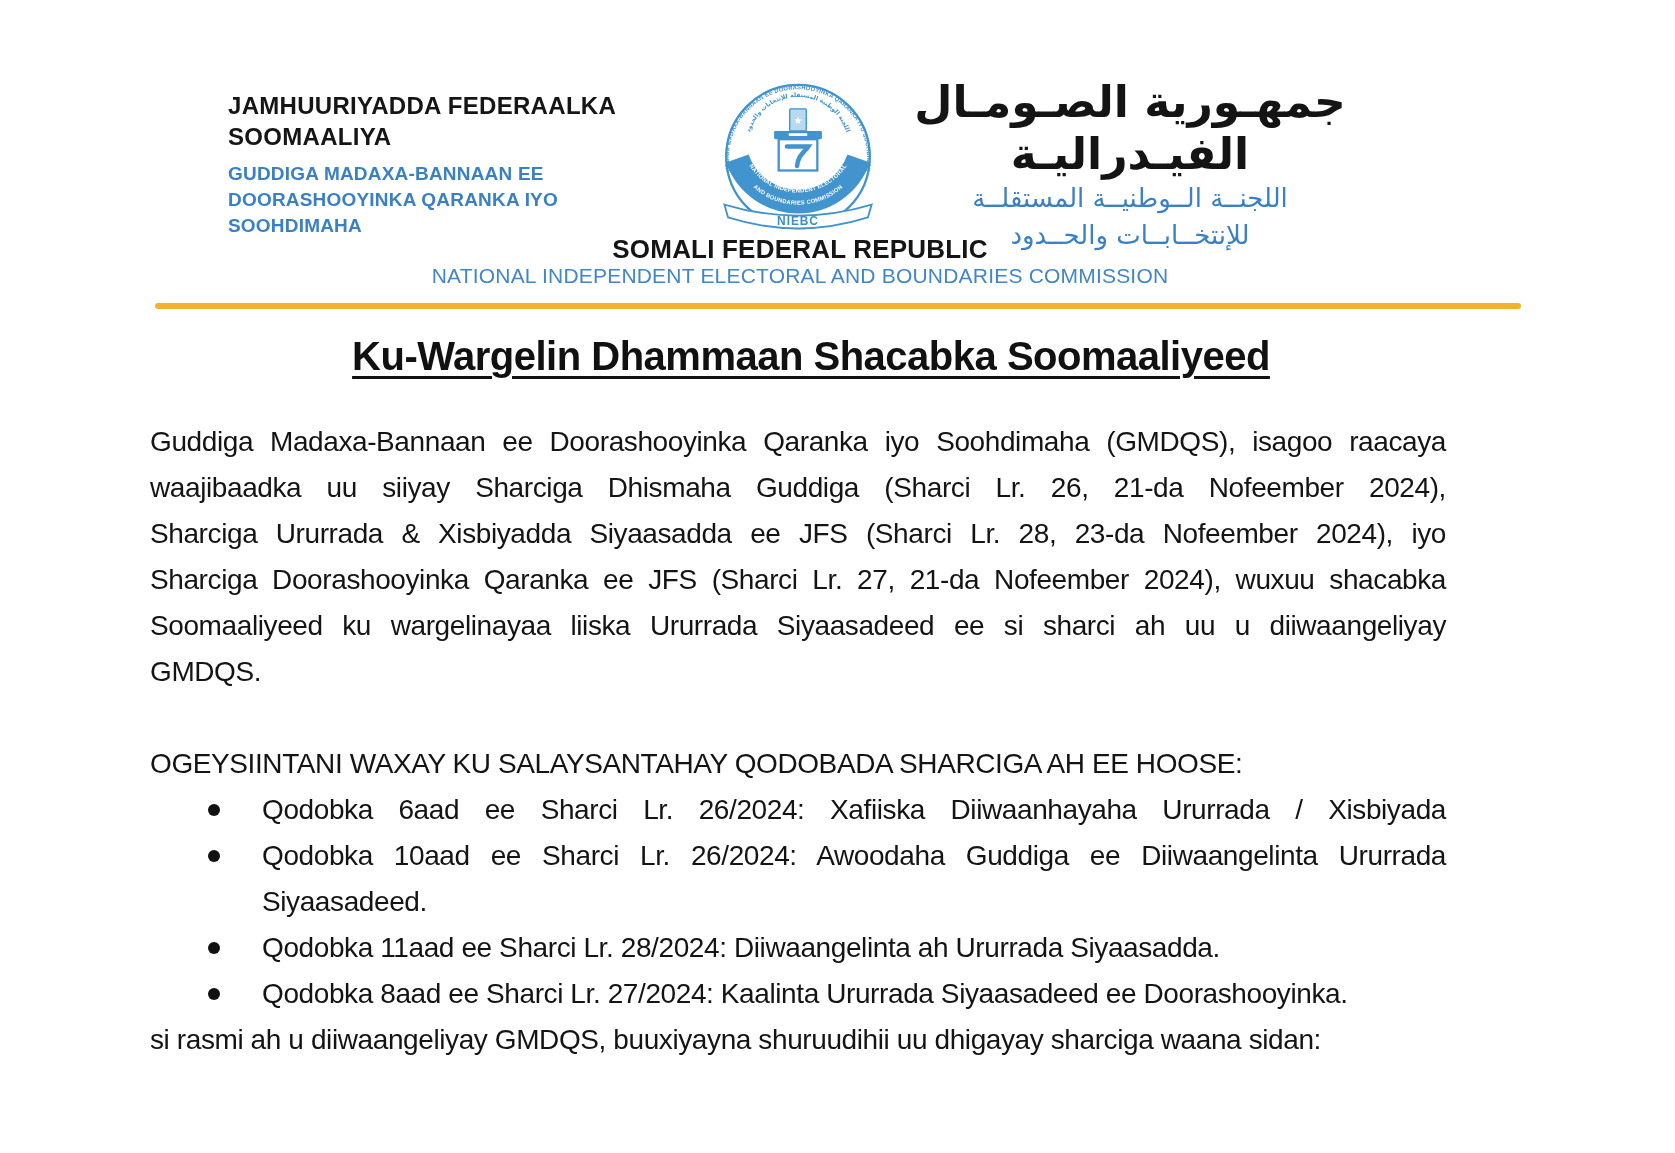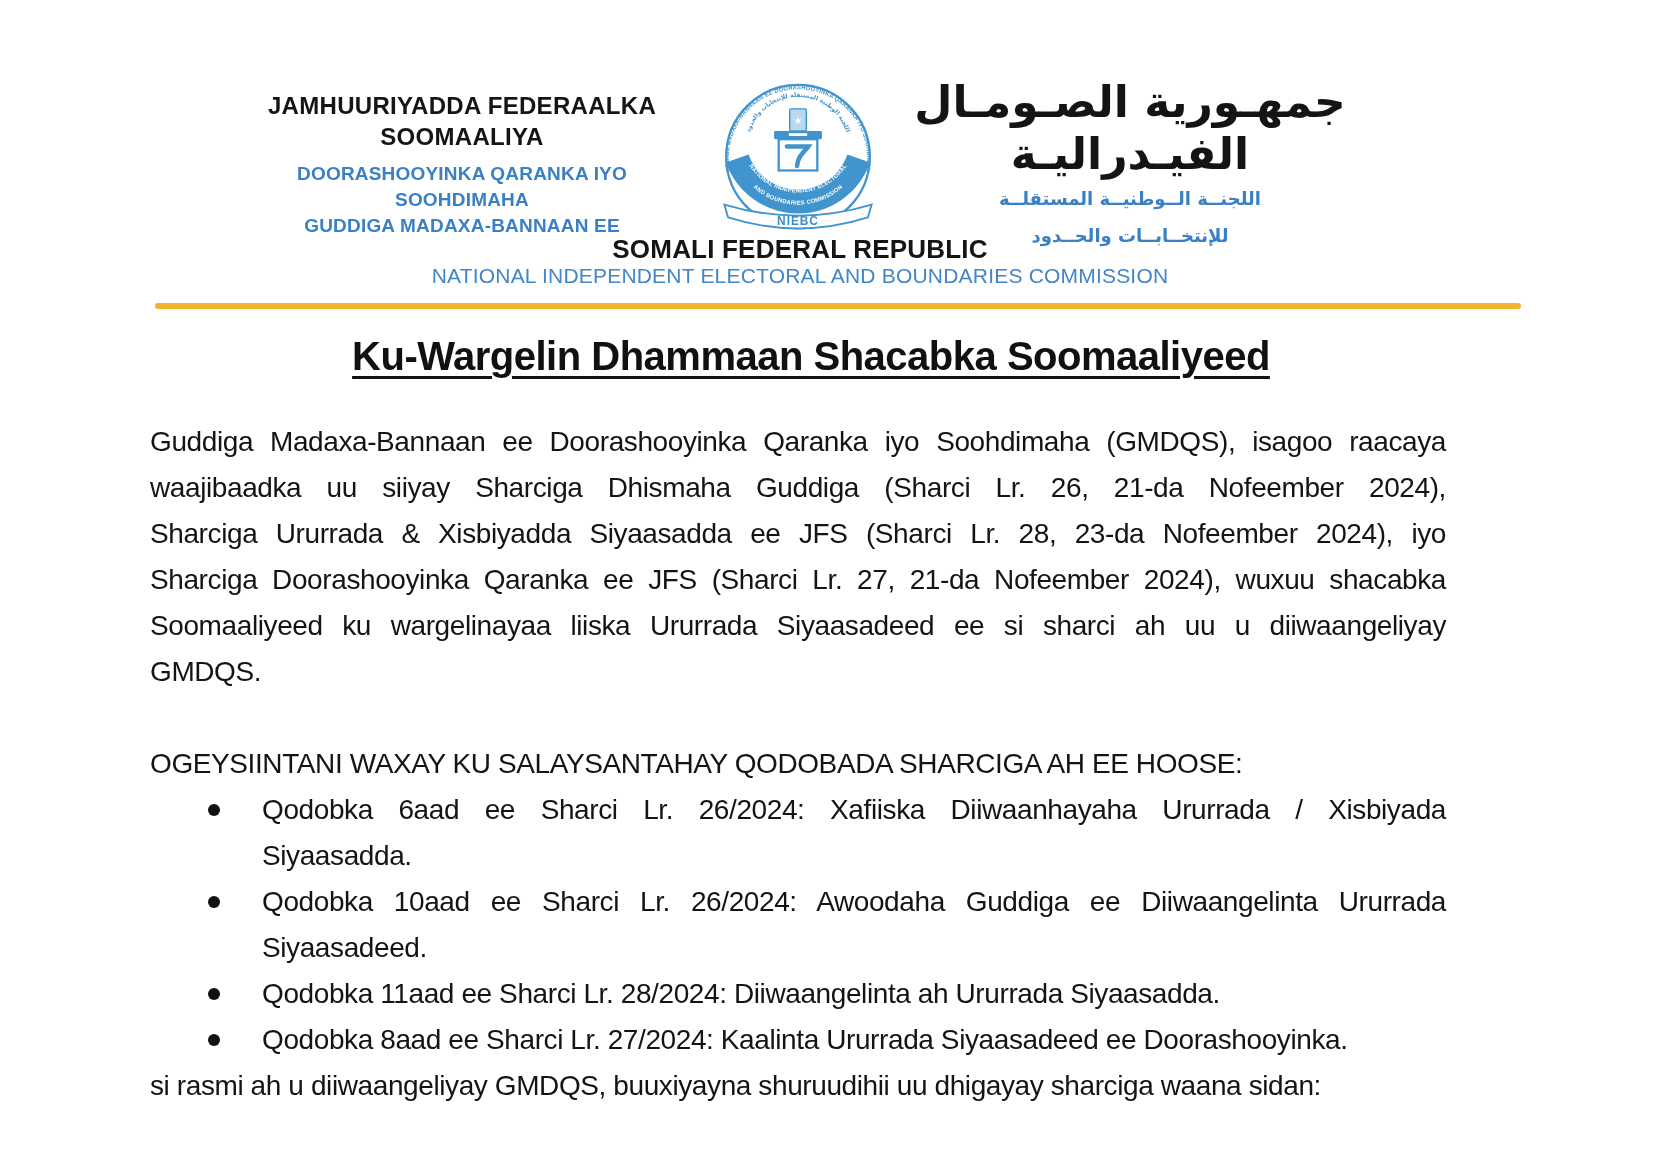--- a/index.html
+++ b/index.html
@@ -5,31 +5,31 @@
   * { margin:0; padding:0; box-sizing:border-box; }
   html,body { width:1675px; height:1153px; }
   body {
     position:relative;
     background:#ffffff;
     font-family:"Liberation Sans", sans-serif;
     color:#121212;
     overflow:hidden;
   }
   
-  .org-left { position:absolute; left:245px; top:90px; width:434px; text-align:center; }
+  .org-left { position:absolute; left:228px; top:90px; width:434px; }
   .org-left .black-line { font-size:24px; font-weight:bold; line-height:31px; letter-spacing:.3px; color:#151515; }
   .org-left .blue-block { margin-top:9px; }
   .org-left .blue-line { font-size:19px; font-weight:bold; line-height:26px; color:#3a80c4; letter-spacing:.2px; }
 
   .seal { position:absolute; left:706px; top:70px; width:184px; height:166px; }
 
   .org-right { position:absolute; left:888px; top:76px; width:484px; text-align:center; direction:rtl;
                font-family:"DejaVu Sans", sans-serif; }
   .org-right .ar-black { font-size:44px; font-weight:bold; line-height:52px; color:#141414; }
-  .org-right .ar-blue  { font-size:18px; font-weight:bold; line-height:37px; color:#3a80c4; }
+  .org-right .ar-blue  { font-size:26px; font-weight:normal; line-height:37px; color:#3a80c4; }
 
   .center-en-1 { position:absolute; left:150px; top:234px; width:1300px; text-align:center;
                  font-size:26px; font-weight:bold; color:#151515; letter-spacing:.2px; }
   .center-en-2 { position:absolute; left:150px; top:264px; width:1300px; text-align:center;
                  font-size:21px; font-weight:normal; color:#4186c7; letter-spacing:.2px; }
 
   .gold-rule { position:absolute; left:155px; top:303px; width:1366px; height:6px;
                background:#f0b32c; border-radius:3px; }
 
   
@@ -47,22 +47,22 @@
   .bullet-marker { position:absolute; left:58px; top:17px; width:12px; height:12px;
                    border-radius:50%; background:#111; }
 </style>
 </head>
 <body>
 
 <div class="org-left">
   <div class="black-line">JAMHUURIYADDA FEDERAALKA</div>
   <div class="black-line">SOOMAALIYA</div>
   <div class="blue-block">
+    <div class="blue-line">GUDDIGA MADAXA-BANNAAN EE</div>
     <div class="blue-line">DOORASHOOYINKA QARANKA IYO SOOHDIMAHA</div>
-    <div class="blue-line">GUDDIGA MADAXA-BANNAAN EE</div>
   </div>
 </div>
 
 <svg class="seal" viewBox="0 0 200 180" aria-hidden="true">
   <defs>
     <path id="arcTop" d="M 26,108 A 75,75 0 1 1 174,108" fill="none"></path>
     <path id="arcArabic" d="M 48,102 A 55,55 0 1 1 152,102" fill="none"></path>
     <path id="arcBand1" d="M 41,92 A 63,63 0 0 0 159,92" fill="none"></path>
     <path id="arcBand2" d="M 30,91 A 72,72 0 0 0 170,91" fill="none"></path>
   </defs>
@@ -120,21 +120,20 @@
   <div class="line jl">Soomaaliyeed ku wargelinayaa liiska Ururrada Siyaasadeed ee si sharci ah uu u diiwaangeliyay</div>
   <div class="line">GMDQS.</div>
 
   <div class="spacer"></div>
 
   <div class="line">OGEYSIINTANI WAXAY KU SALAYSANTAHAY QODOBADA SHARCIGA AH EE HOOSE:</div>
 
   <div class="line jl bullet-line">
     <span class="bullet-marker"></span><span>Qodobka 6aad ee Sharci Lr. 26/2024: Xafiiska Diiwaanhayaha Ururrada / Xisbiyada</span>
   </div>
-  <div class="line bullet-line">Siyaasadda.</div>
 
   <div class="line jl bullet-line">
     <span class="bullet-marker"></span><span>Qodobka 10aad ee Sharci Lr. 26/2024: Awoodaha Guddiga ee Diiwaangelinta Ururrada</span>
   </div>
   <div class="line bullet-line">Siyaasadeed.</div>
 
   <div class="line bullet-line">
     <span class="bullet-marker"></span><span>Qodobka 11aad ee Sharci Lr. 28/2024: Diiwaangelinta ah Ururrada Siyaasadda.</span>
   </div>
 

